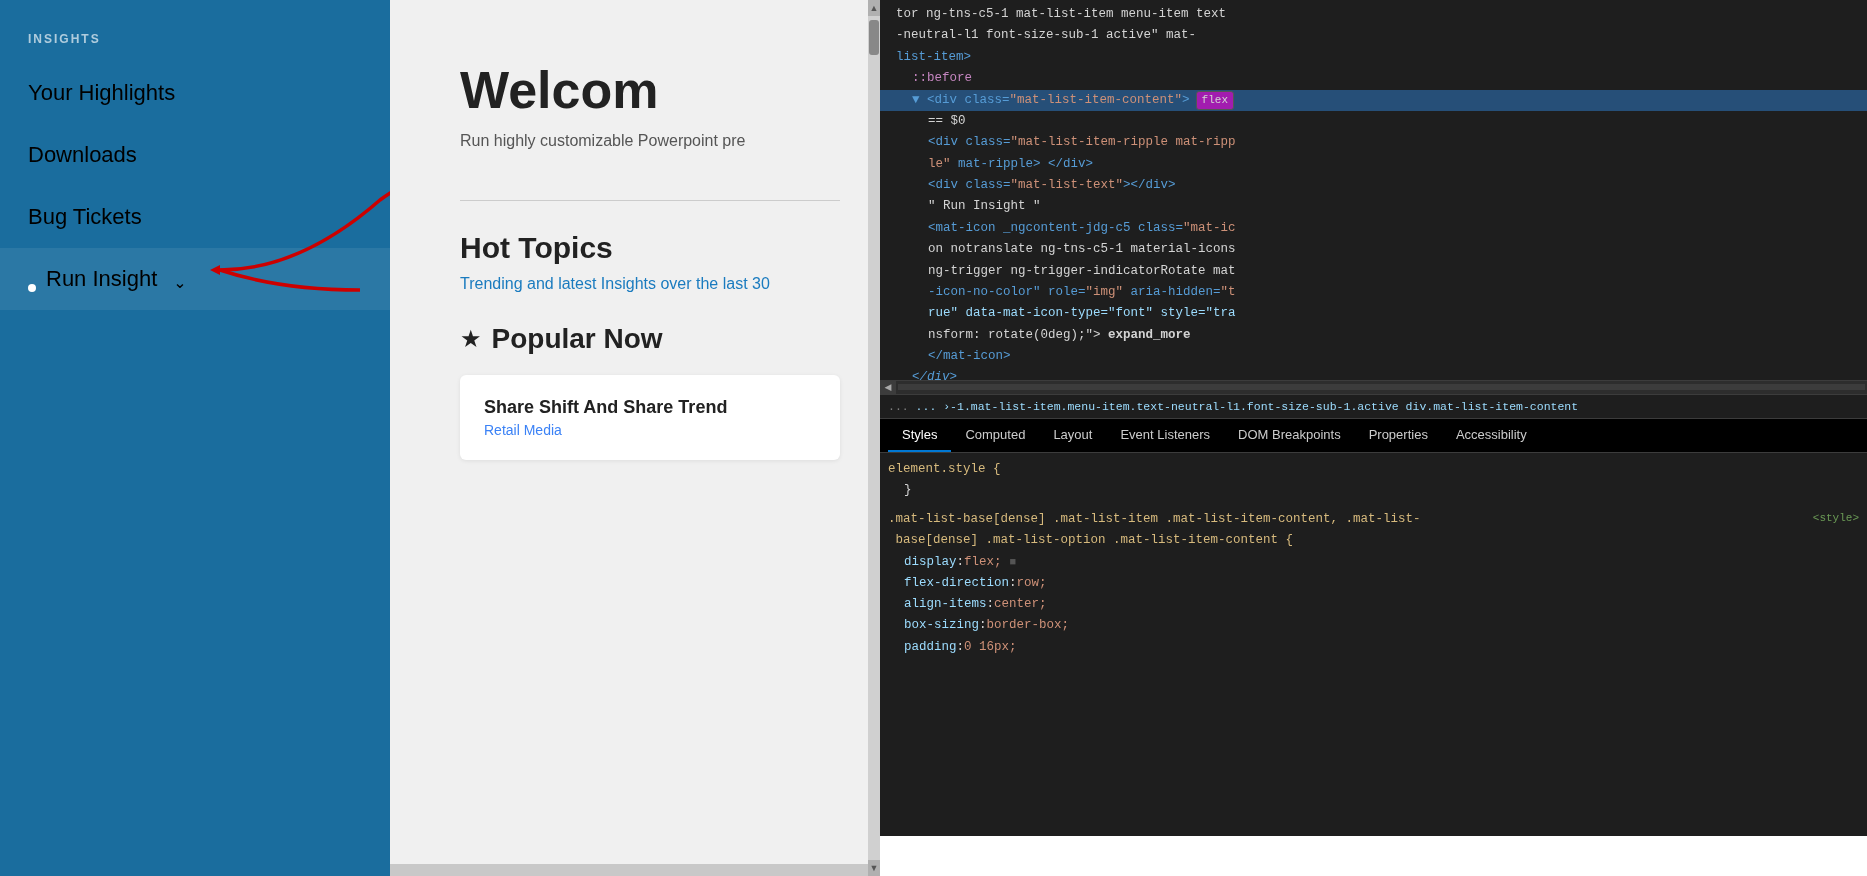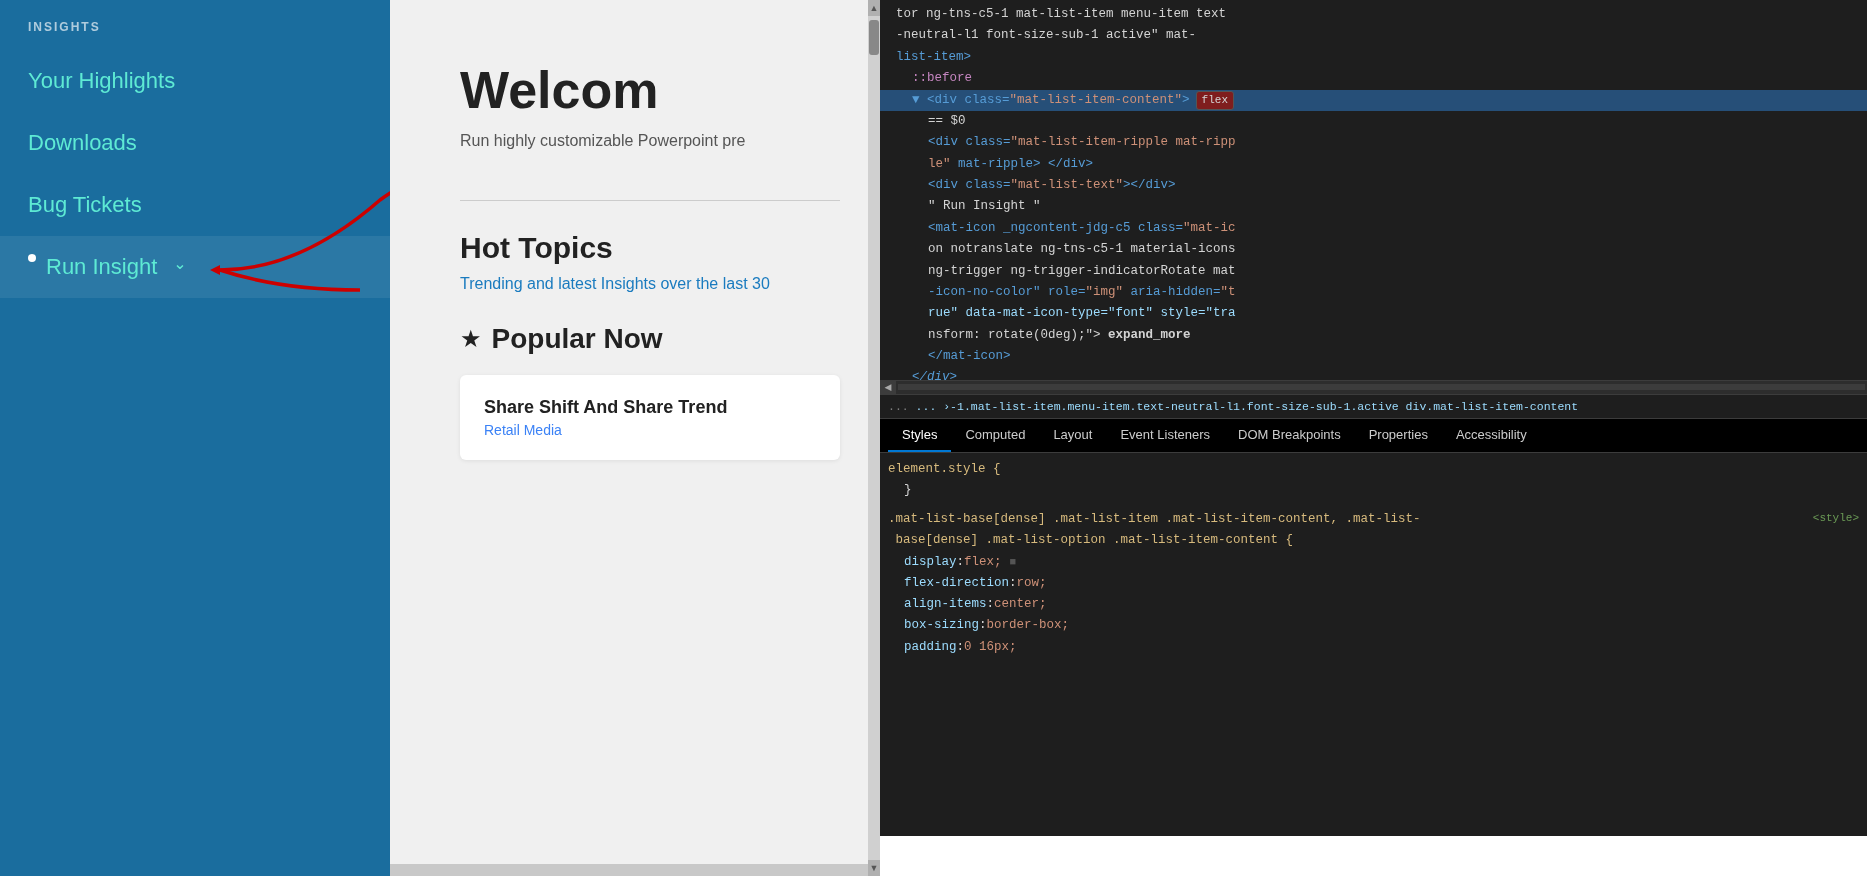--- a/index.html
+++ b/index.html
@@ -17,29 +17,30 @@
       position: relative;
       z-index: 2;
     }
     .sidebar-label {
       color: rgba(255,255,255,0.65);
       font-size: 12px;
       font-weight: 600;
       letter-spacing: 2px;
       padding: 0 28px 16px 28px;
       text-transform: uppercase;
+      margin-top: 12px;
     }
     .sidebar-item {
-      color: #5eead4;
+      color: #000000;
       font-size: 22px;
       font-weight: 400;
       padding: 18px 28px;
       cursor: pointer;
       display: flex;
-      align-items: flex-start;
+      align-items: flex-end;
       gap: 10px;
       transition: background 0.15s;
     }
     .sidebar-item.active {
       background: rgba(255,255,255,0.08);
     }
     .sidebar-item .bullet {
       width: 8px;
       height: 8px;
       border-radius: 50%;
@@ -151,21 +152,21 @@
     }
     .code-line.selected {
       background: #264f78;
     }
     .c-tag { color: #569cd6; }
     .c-attr { color: #9cdcfe; }
     .c-val { color: #ce9178; }
     .c-text { color: #d4d4d4; }
     .c-pseudo { color: #c586c0; }
     .c-badge {
-      background: #7f1d1d;
+      background: #a21caf;
       color: #d4d4d4;
       border: 1px solid #555;
       padding: 0 5px;
       border-radius: 3px;
       font-size: 11px;
       margin-left: 6px;
     }
 
     
     .devtools-breadcrumb {

